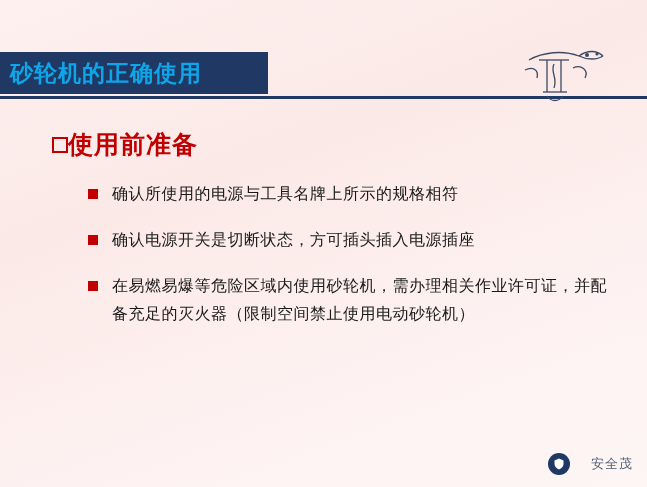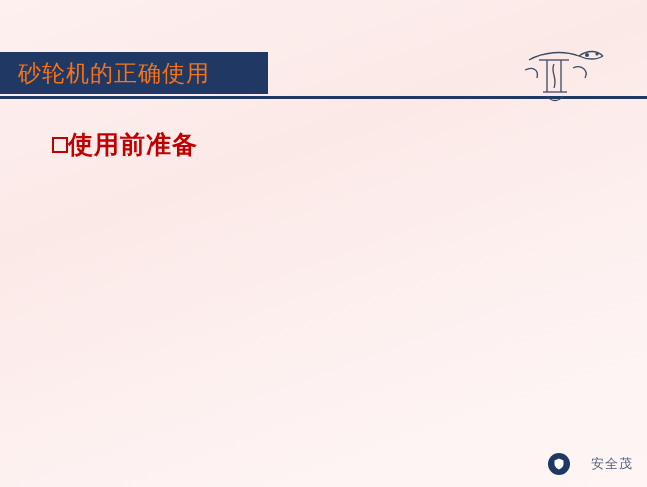--- a/index.html
+++ b/index.html
@@ -34,25 +34,25 @@
     position: absolute;
     left: 0;
     top: 52px;
     width: 268px;
     height: 42px;
     background: #1f3864;
     display: flex;
     align-items: center;
   }
   .title-text {
-    color: #f97316;
+    color: #0ea5e9;
     font-size: 23px;
-    font-weight: normal;
+    font-weight: bold;
     letter-spacing: 1px;
-    padding-left: 18px;
+    padding-left: 10px;
     white-space: nowrap;
   }
   .title-underline {
     position: absolute;
     left: 0;
     top: 96px;
     width: 647px;
     height: 3px;
     background: #1f3864;
   }
@@ -165,20 +165,34 @@
       <circle cx="70" cy="11" r="2" fill="#3a4a63"></circle>
       <circle cx="80" cy="10" r="1.6" fill="#3a4a63"></circle>
     </svg>
   </div>
 
   <div class="heading">
     <span class="heading-marker"></span>
     <span class="heading-text">使用前准备</span>
   </div>
 
+  <div class="bullets">
+    <div class="bullet-item">
+      <span class="bullet-marker"></span>
+      <span class="bullet-text">确认所使用的电源与工具名牌上所示的规格相符</span>
+    </div>
+    <div class="bullet-item">
+      <span class="bullet-marker"></span>
+      <span class="bullet-text">确认电源开关是切断状态，方可插头插入电源插座</span>
+    </div>
+    <div class="bullet-item">
+      <span class="bullet-marker"></span>
+      <span class="bullet-text">在易燃易爆等危险区域内使用砂轮机，需办理相关作业许可证，并配备充足的灭火器（限制空间禁止使用电动砂轮机）</span>
+    </div>
+  </div>
 
   <div class="footer-wm">
     <span class="wm-circle">
       <svg width="14" height="14" viewBox="0 0 14 14" xmlns="http://www.w3.org/2000/svg">
         <path d="M7 1.5 L11.5 3.5 V7 C11.5 9.4 9.6 11.4 7 12.5 C4.4 11.4 2.5 9.4 2.5 7 V3.5 Z" fill="#ffffff"></path>
       </svg>
     </span>
     <span class="wm-text">安全茂</span>
   </div>
 

